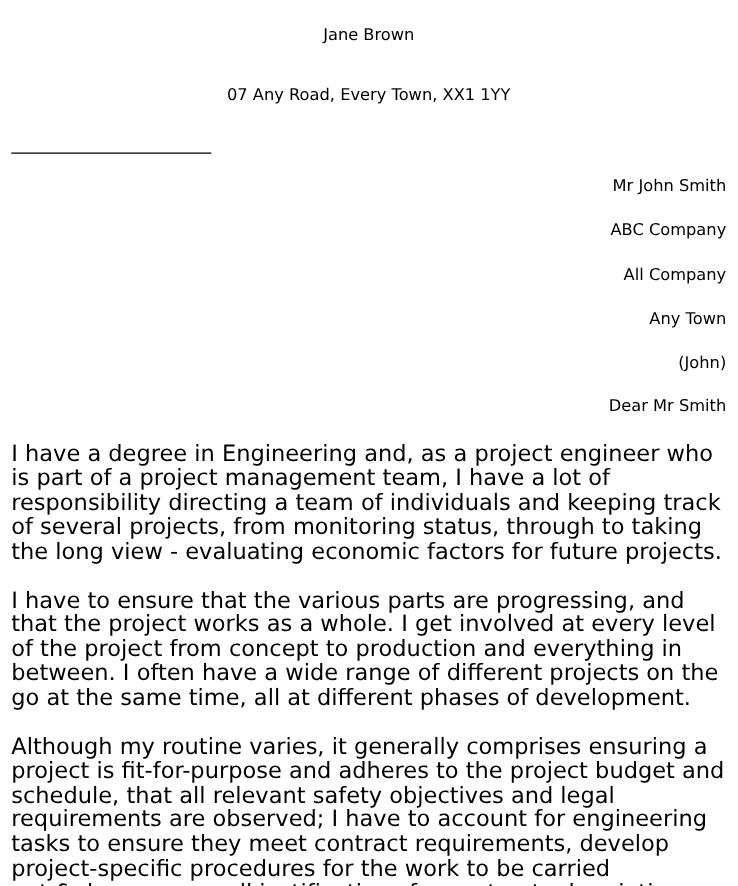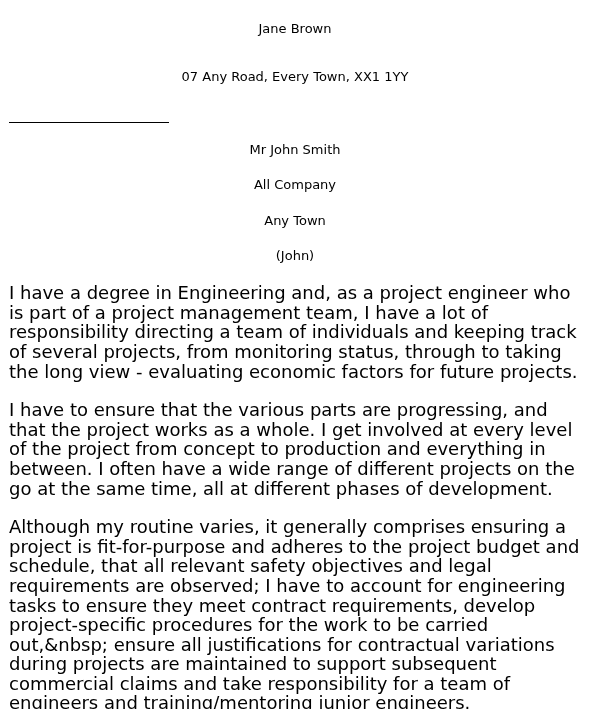--- a/index.html
+++ b/index.html
@@ -39,21 +39,21 @@
     border: 0;
     border-top: 1.5px solid #000000;
     margin: 0;
   }
 
   .block-line {
     margin: 0;
     padding-top: 19px;
     font-size: 13px;
     line-height: 1.25;
-    text-align: center;
+    text-align: right;
   }
 
   .para {
     margin: 0;
     padding-top: 19px;
     font-size: 18px;
     line-height: 19.6px;
     text-align: left;
     max-width: 572px;
   }
@@ -66,25 +66,27 @@
 
   <p class="hdr-line hdr-name">Jane Brown</p>
 
   <p class="hdr-line hdr-addr">07 Any Road, Every Town, XX1 1YY</p>
 
   <div class="rule-wrap">
     <hr class="rule">
   </div>
 
   <p class="block-line">Mr John Smith</p>
+  <p class="block-line">ABC Company</p>
   <p class="block-line">All Company</p>
   <p class="block-line">Any Town</p>
 
   <p class="block-line">(John)</p>
 
+  <p class="block-line">Dear Mr Smith</p>
 
   <p class="para">I have a degree in Engineering and, as a project engineer who is part of a project management team, I have a lot of responsibility directing a team of individuals and keeping track of several projects, from monitoring status, through to taking the long view - evaluating economic factors for future projects.</p>
   <p class="para">I have to ensure that the various parts are progressing, and that the project works as a whole. I get involved at every level of the project from concept to production and everything in between. I often have a wide range of different projects on the go at the same time, all at different phases of development.</p>
   <p class="para">Although my routine varies, it generally comprises ensuring a project is fit-for-purpose and adheres to the project budget and schedule, that all relevant safety objectives and legal requirements are observed; I have to account for engineering tasks to ensure they meet contract requirements, develop project-specific procedures for the work to be carried out,&amp;nbsp; ensure all justifications for contractual variations during projects are maintained to support subsequent commercial claims and take responsibility for a team of engineers and training/mentoring junior engineers.</p>
 
   <p class="block-line tight">Your Sincerely</p>
   <p class="block-line">(sign)</p>
 
 </div>
 

